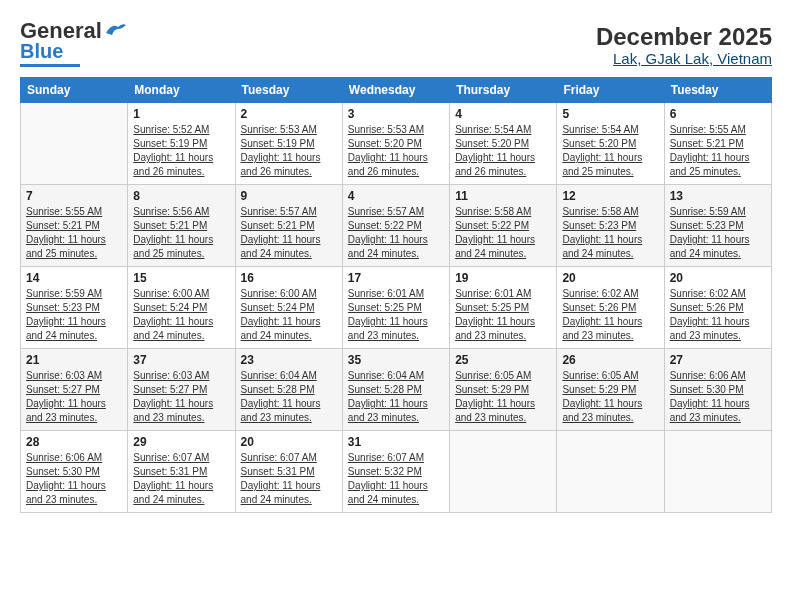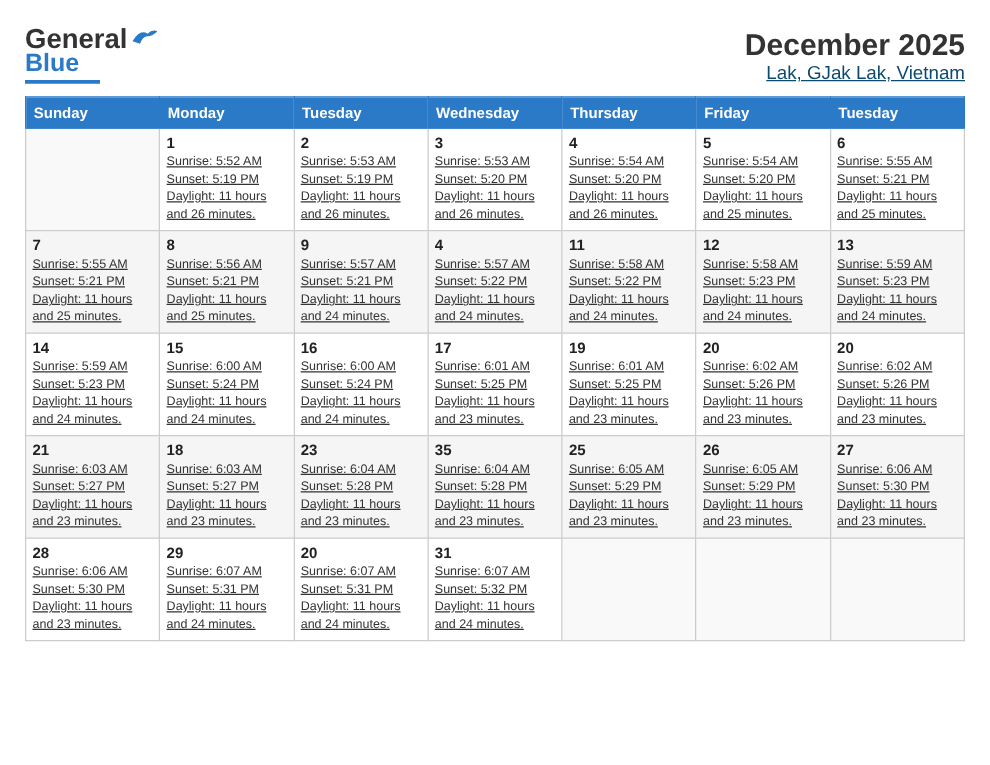--- a/index.html
+++ b/index.html
@@ -220,21 +220,21 @@
             <span class="day-num">20</span>
             <div class="day-info">Sunrise: 6:02 AM<br>Sunset: 5:26 PM<br>Daylight: 11 hours and 23 minutes.</div>
           </td>
         </tr>
         <tr class="row-even">
           <td>
             <span class="day-num">21</span>
             <div class="day-info">Sunrise: 6:03 AM<br>Sunset: 5:27 PM<br>Daylight: 11 hours and 23 minutes.</div>
           </td>
           <td>
-            <span class="day-num">18</span>
+            <span class="day-num">37</span>
             <div class="day-info">Sunrise: 6:03 AM<br>Sunset: 5:27 PM<br>Daylight: 11 hours and 23 minutes.</div>
           </td>
           <td>
             <span class="day-num">23</span>
             <div class="day-info">Sunrise: 6:04 AM<br>Sunset: 5:28 PM<br>Daylight: 11 hours and 23 minutes.</div>
           </td>
           <td>
             <span class="day-num">35</span>
             <div class="day-info">Sunrise: 6:04 AM<br>Sunset: 5:28 PM<br>Daylight: 11 hours and 23 minutes.</div>
           </td>

